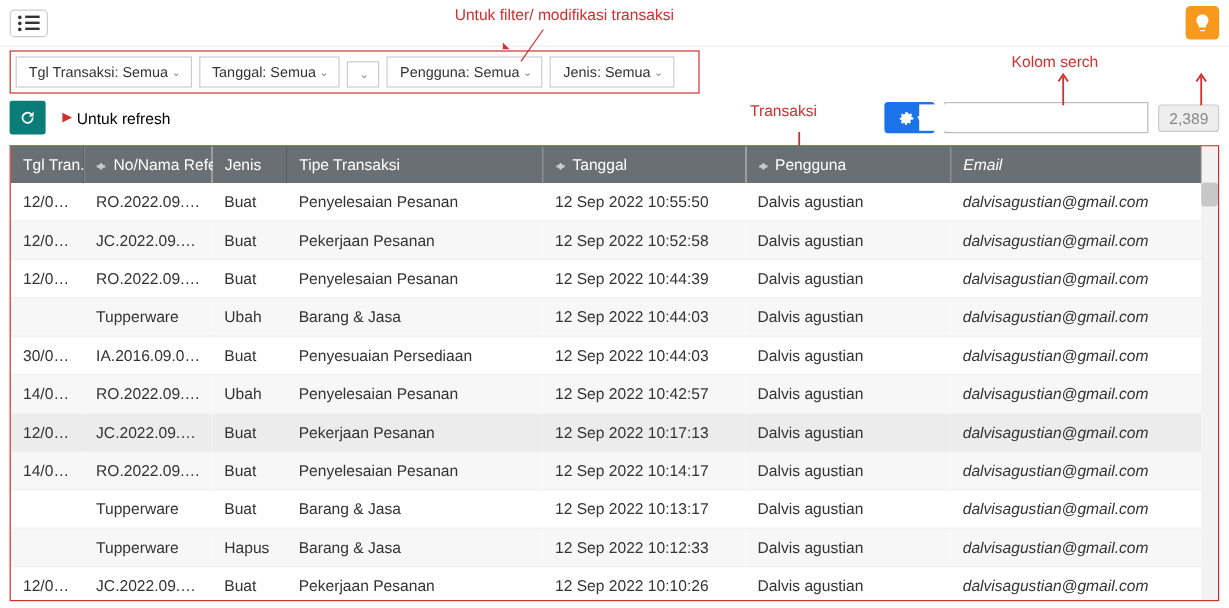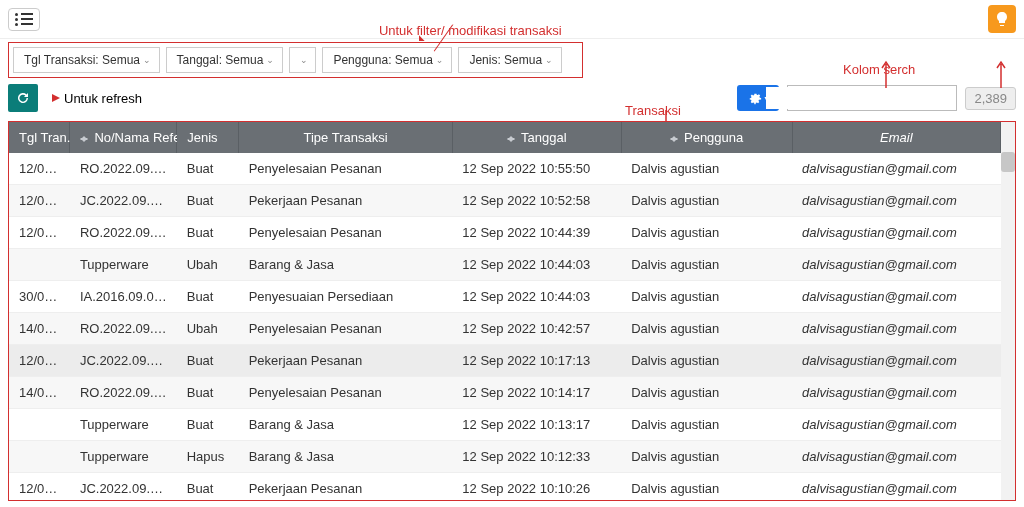--- a/index.html
+++ b/index.html
@@ -2,28 +2,28 @@
 <html><head>
 <meta charset="utf-8">
 <style>
 * { box-sizing: border-box; margin: 0; padding: 0; }
 body { font-family: Arial, sans-serif; font-size: 13px; color: #333; background: #fff; width: 1024px; height: 507px; overflow: hidden; }
 .topbar { display: flex; align-items: center; justify-content: space-between; padding: 5px 8px; border-bottom: 1px solid #eee; }
 .hamburger-box { border: 1px solid #ccc; border-radius: 4px; padding: 4px 6px; display: flex; flex-direction: column; gap: 2px; }
 .hamburger-row { display: flex; align-items: center; gap: 3px; }
 .hamburger-dot { width: 3px; height: 3px; background: #333; border-radius: 50%; }
 .hamburger-line { width: 12px; height: 2px; background: #333; }
-.annot { color: #d32f2f; font-size: 13px; margin-top: 18px; }
+.annot { color: #d32f2f; font-size: 13px; }
 .annot-filter { position: absolute; top: 5px; left: 37%; display: flex; align-items: center; }
 .arrow-sw { position: absolute; top: 12px; left: 415px; width: 32px; height: 35px; }
 .arrow-sw::before { content: ''; position: absolute; top: 0; right: 0; width: 32px; height: 32px; border-right: 1.5px solid #d32f2f; border-top: 1.5px solid transparent; transform: rotate(35deg); }
 .arrow-sw::after { content: ''; position: absolute; bottom: 2px; left: 0; border: 4px solid transparent; border-right-color: #d32f2f; transform: rotate(-45deg); }
 .orange-btn { background: #f7991d; width: 28px; height: 28px; border-radius: 4px; display: flex; align-items: center; justify-content: center; color: #fff; }
 .filters-red-box { border: 1.5px solid #d32f2f; padding: 4px; margin: 3px 8px 3px 8px; width: 575px; }
-.filters { display: flex; gap: 6px; }
+.filters { display: flex; gap: 6px; align-items: flex-end; }
 .filter-chip { border: 1px solid #ccc; padding: 5px 8px 5px 10px; font-size: 12px; display: flex; align-items: center; gap: 3px; }
 .chev { font-size: 9px; color: #888; }
 .search-row { display: flex; align-items: center; padding: 3px 8px 6px 8px; gap: 8px; }
 .refresh-btn { background: #0b7d79; width: 30px; height: 28px; display: flex; align-items: center; justify-content: center; color: #fff; border-radius: 2px; }
 .refresh-annot { display: flex; align-items: center; margin-left: 6px; color: #000000; }
 .red-arr { width: 0; height: 0; border-top: 4px solid transparent; border-bottom: 4px solid transparent; border-left: 8px solid #d32f2f; margin-right: 4px; }
 .search-right { margin-left: auto; display: flex; align-items: center; gap: 8px; }
 .gear-btn { background: #1a73e8; color: #fff; width: 42px; height: 26px; border-radius: 3px; display: flex; align-items: center; justify-content: center; gap: 2px; }
 .search-box { border: 1px solid #bbb; width: 170px; height: 26px; display: flex; align-items: center; padding: 0 6px; justify-content: flex-end; }
 .search-input { border: none; flex: 1; height: 22px; padding: 0 4px; outline: none; font-size: 13px; }
@@ -32,21 +32,21 @@
 .annot-search { position: absolute; top: 44px; left: 843px; color: #d32f2f; }
 .up-arr { position: absolute; left: 880px; top: 60px; }
 .up-arr2 { position: absolute; left: 995px; top: 60px; }
 .up-arr svg, .up-arr2 svg { stroke: #d32f2f; }
 .arr-down { position: absolute; left: 660px; top: 110px; }
 .arr-down svg { stroke: #d32f2f; }
 .table-wrap { border: 1.5px solid #d32f2f; margin: 3px 8px 3px 8px; height: 380px; overflow: hidden; display: flex; }
 .table-scroll { flex: 1; overflow-y: auto; }
 table { width: 100%; border-collapse: collapse; }
 thead th { background: #6a6f74; color: #fff; font-weight: normal; padding: 8px 10px; text-align: left; font-size: 13px; border-right: 1px solid #5a5f64; position: sticky; top: 0; white-space: nowrap; }
-thead th.center { text-align: center; }
+thead th.center { text-align: left; }
 .sort-ic { display: inline-block; width: 8px; height: 12px; position: relative; margin-right: 6px; vertical-align: middle; }
 .sort-ic::before, .sort-ic::after { content: ''; position: absolute; left: 0; border: 4px solid transparent; }
 .sort-ic::before { top: -1px; border-bottom-color: #c7cbd0; }
 .sort-ic::after { bottom: -1px; border-top-color: #c7cbd0; }
 tbody td { padding: 8px 10px; border-bottom: 1px solid #eee; white-space: nowrap; overflow: hidden; text-overflow: ellipsis; }
 tbody tr:nth-child(even) { background: #f7f7f7; }
 tbody tr.hl { background: #ececec; }
 .col-tgl { width: 57px; max-width: 57px; }
 .col-nama { width: 100px; max-width: 100px; }
 .col-jenis { width: 58px; max-width: 58px; }

